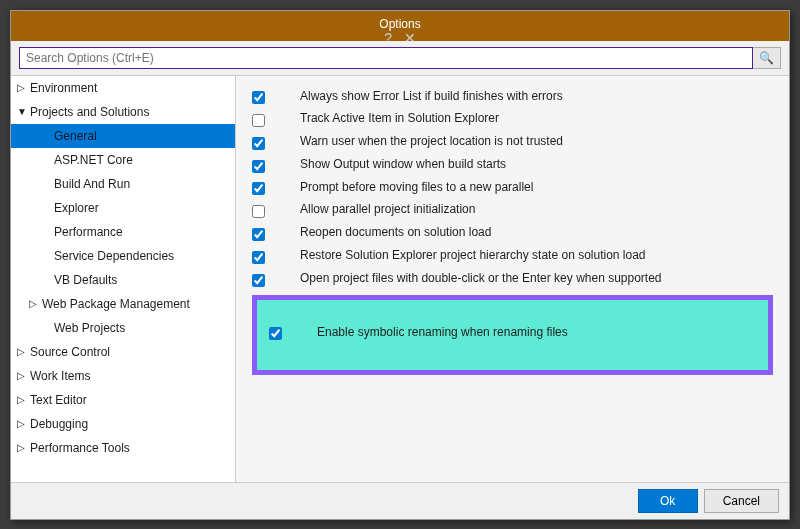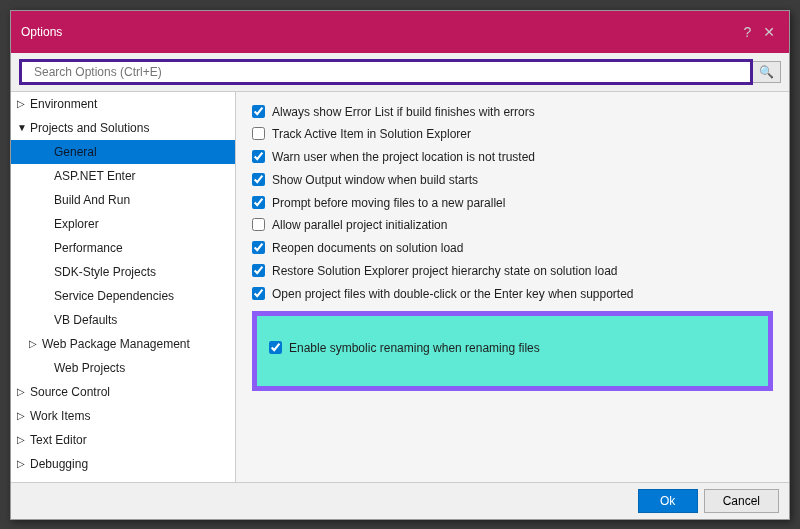--- a/index.html
+++ b/index.html
@@ -16,28 +16,29 @@
     .dialog {
       width: 780px;
       height: 510px;
       background: #f0f0f0;
       border: 1px solid #999;
       display: flex;
       flex-direction: column;
       box-shadow: 2px 2px 8px rgba(0,0,0,0.5);
     }
     .title-bar {
-      background: #be185d;
+      background: #a16207;
       color: #fff;
       padding: 6px 10px;
       display: flex;
       justify-content: space-between;
       align-items: center;
-      height: 42px;
-      flex-shrink: 0;
+      height: 30px;
+      flex-shrink: 0;
+      flex-direction: column;
     }
     .title-bar-title {
       font-size: 12px;
       color: #fff;
     }
     .title-bar-controls {
       display: flex;
       gap: 4px;
       align-items: center;
     }
@@ -59,22 +60,22 @@
     .search-bar {
       padding: 6px 8px;
       border-bottom: 1px solid #ccc;
       display: flex;
       align-items: center;
       background: #f0f0f0;
       flex-shrink: 0;
     }
     .search-input {
       flex: 1;
-      border: 3px solid #4c1d95;
-      padding: 3px 12px;
+      border: 1px solid #4c1d95;
+      padding: 3px 6px;
       font-size: 12px;
       background: #fff;
       color: #6d28d9;
       outline: none;
     }
     .search-icon-btn {
       border: 1px solid #aaa;
       border-left: none;
       background: #e8e8e8;
       padding: 3px 6px;
@@ -124,23 +125,24 @@
       flex: 1;
       padding: 12px 16px;
       overflow-y: auto;
       background: #f5f5f5;
     }
     .main-panel::-webkit-scrollbar { width: 8px; }
     .main-panel::-webkit-scrollbar-track { background: #f0f0f0; }
     .main-panel::-webkit-scrollbar-thumb { background: #bbb; }
     .option-row {
       display: flex;
-      align-items: flex-start;
+      align-items: flex-end;
       margin-bottom: 6px;
       color: #1e1e1e;
+      gap: 28px;
     }
     .option-row input[type="checkbox"] {
       margin-right: 7px;
       margin-top: 1px;
       flex-shrink: 0;
       accent-color: #0078d4;
       width: 13px;
       height: 13px;
       cursor: pointer;
     }
@@ -203,37 +205,33 @@
           <div class="tree-item level-0">
             <span class="tree-arrow">▼</span>
             <span>Projects and Solutions</span>
           </div>
           <div class="tree-item level-2 selected">
             <span class="tree-arrow"></span>
             <span>General</span>
           </div>
           <div class="tree-item level-2">
             <span class="tree-arrow"></span>
-            <span>ASP.NET Enter</span>
+            <span>ASP.NET Core</span>
           </div>
           <div class="tree-item level-2">
             <span class="tree-arrow"></span>
             <span>Build And Run</span>
           </div>
           <div class="tree-item level-2">
             <span class="tree-arrow"></span>
             <span>Explorer</span>
           </div>
           <div class="tree-item level-2">
             <span class="tree-arrow"></span>
             <span>Performance</span>
-          </div>
-          <div class="tree-item level-2">
-            <span class="tree-arrow"></span>
-            <span>SDK-Style Projects</span>
           </div>
           <div class="tree-item level-2">
             <span class="tree-arrow"></span>
             <span>Service Dependencies</span>
           </div>
           <div class="tree-item level-2">
             <span class="tree-arrow"></span>
             <span>VB Defaults</span>
           </div>
           <div class="tree-item level-1">

